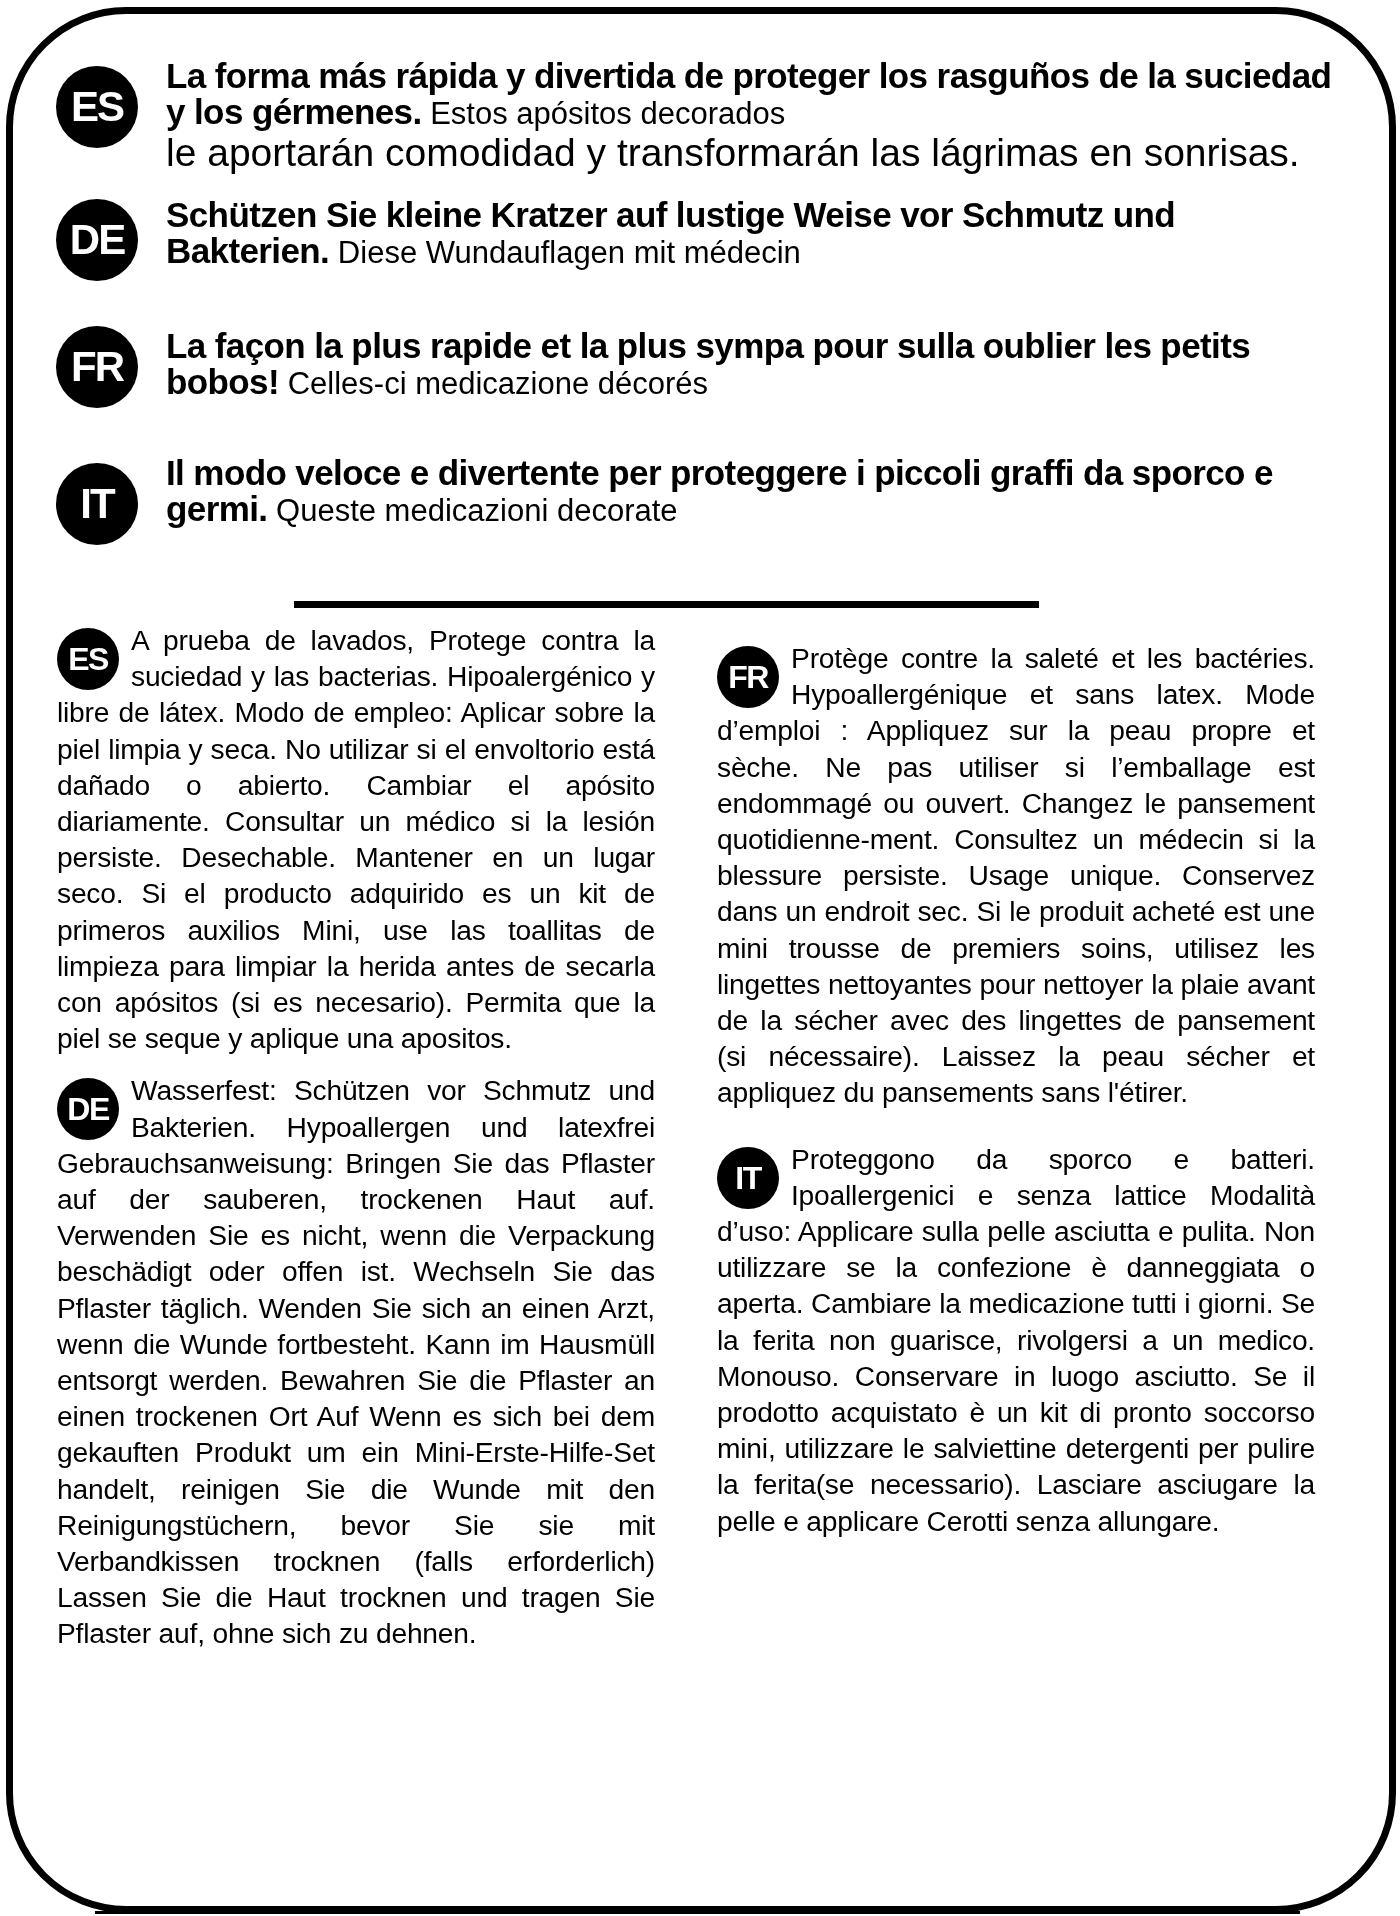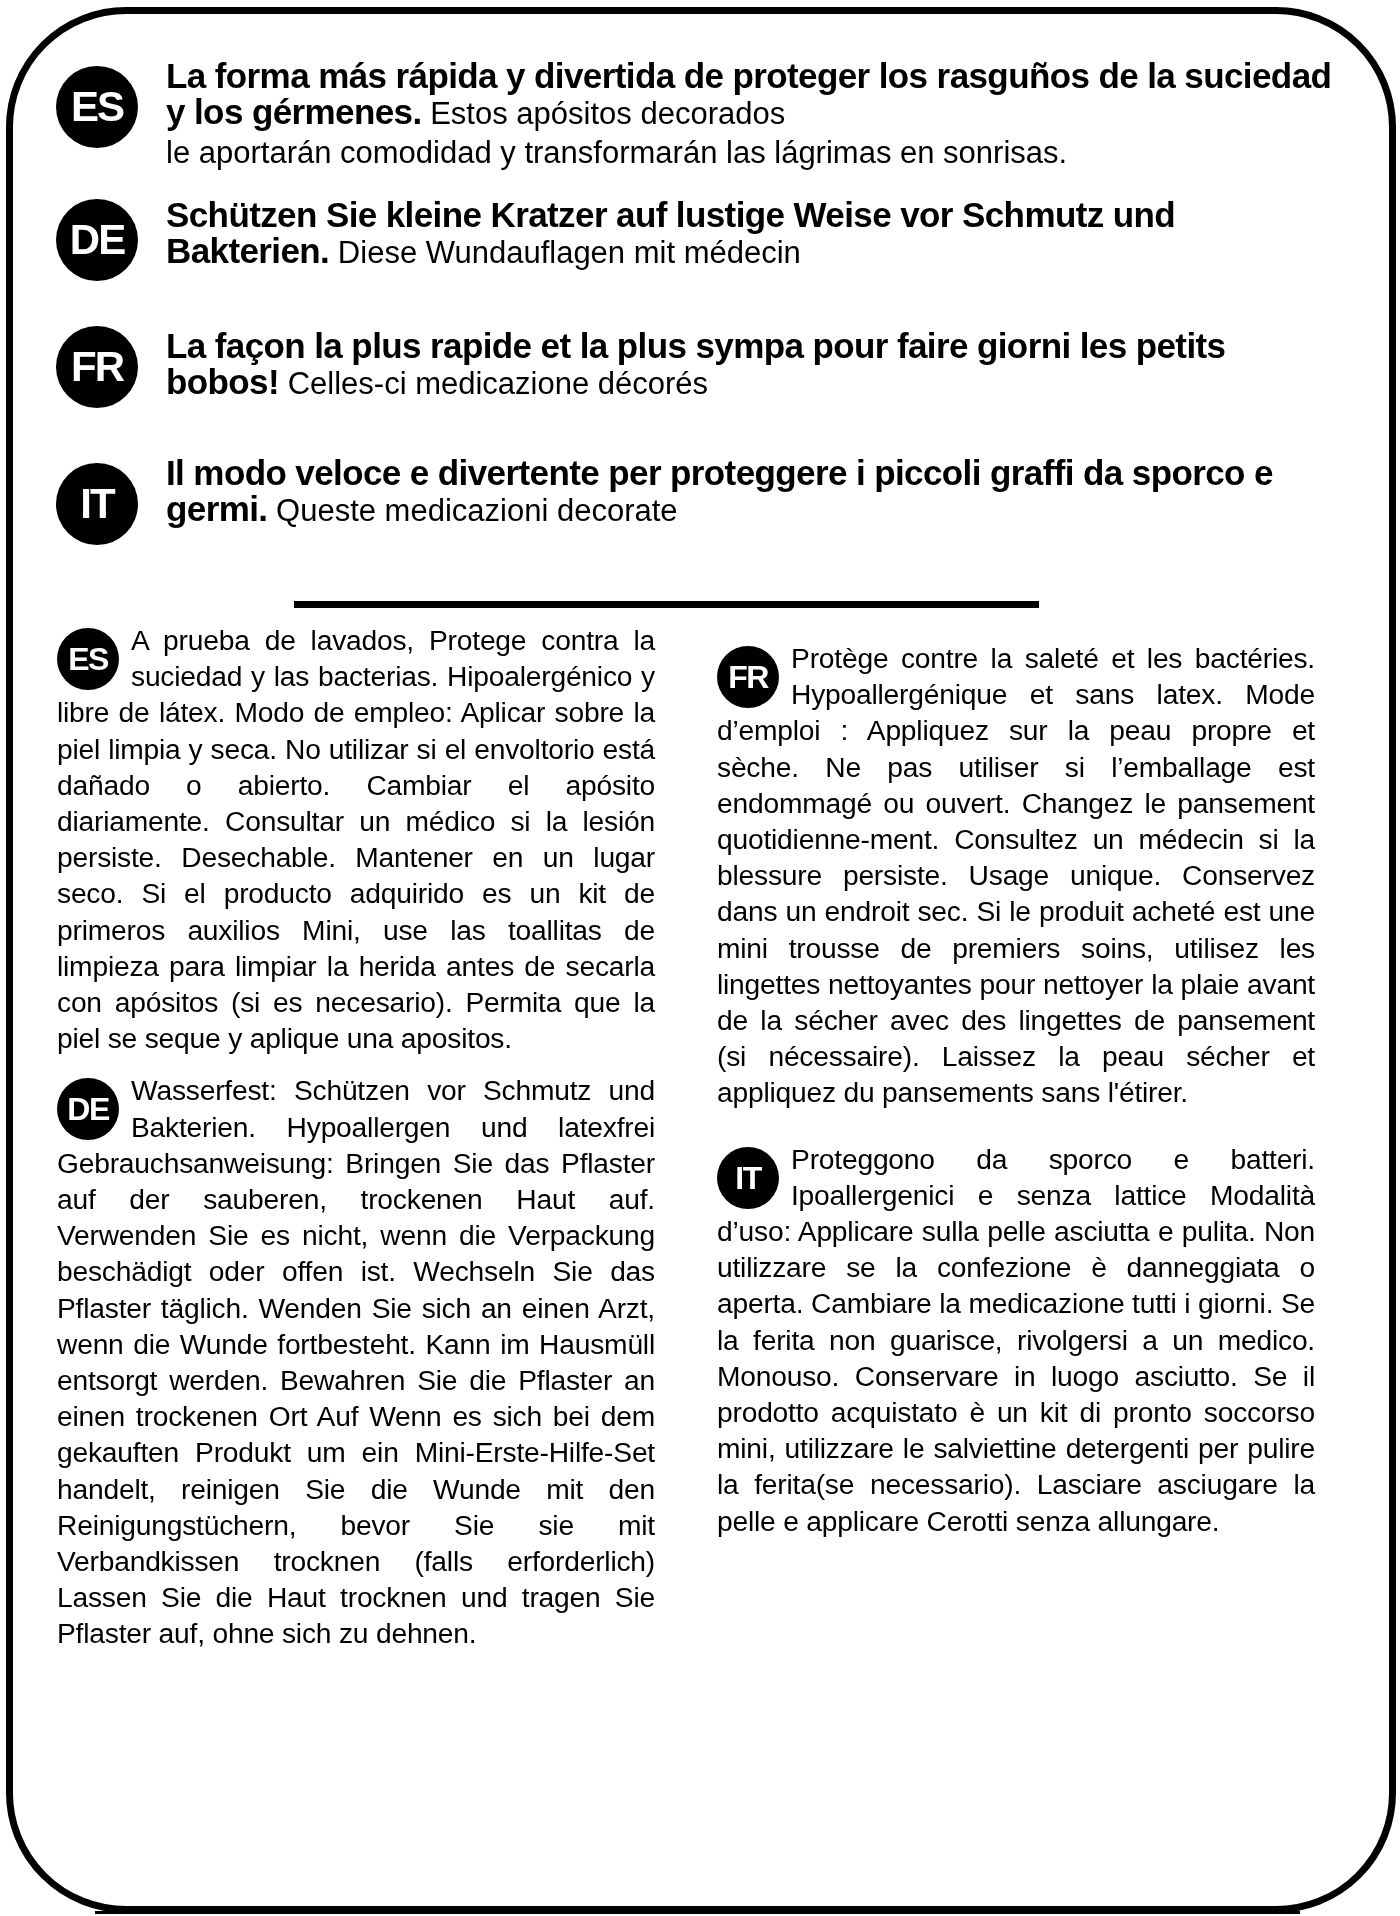--- a/index.html
+++ b/index.html
@@ -49,21 +49,21 @@
   .hl-bold {
     font-weight: bold;
     letter-spacing: -0.6px;
   }
   .hl-reg {
     font-weight: normal;
     font-size: 31px;
   }
   .hl-sub {
     display: block;
-    font-size: 31px;
+    font-size: 39px;
     line-height: 38px;
     margin-top: 2px;
   }
 
   .divider {
     position: absolute;
     left: 294px; top: 601px;
     width: 745px; height: 7px;
     background: #000;
   }
@@ -112,21 +112,21 @@
 <div class="headline" style="top:197px;">
   <div class="badge" style="top:2px;">DE</div>
   <div class="hl-text">
     <span class="hl-bold">Schützen Sie kleine Kratzer auf lustige Weise vor Schmutz und Bakterien.</span><span class="hl-reg"> Diese Wundauflagen mit médecin</span>
   </div>
 </div>
 
 <div class="headline" style="top:328px;">
   <div class="badge" style="top:-2px;">FR</div>
   <div class="hl-text">
-    <span class="hl-bold">La façon la plus rapide et la plus sympa pour faire giorni les petits bobos!</span><span class="hl-reg"> Celles-ci medicazione décorés</span>
+    <span class="hl-bold">La façon la plus rapide et la plus sympa pour sulla oublier les petits bobos!</span><span class="hl-reg"> Celles-ci medicazione décorés</span>
   </div>
 </div>
 
 <div class="headline" style="top:455px;">
   <div class="badge" style="top:8px;">IT</div>
   <div class="hl-text">
     <span class="hl-bold">Il modo veloce e divertente per proteggere i piccoli graffi da sporco e germi.</span><span class="hl-reg"> Queste medicazioni decorate</span>
   </div>
 </div>
 

